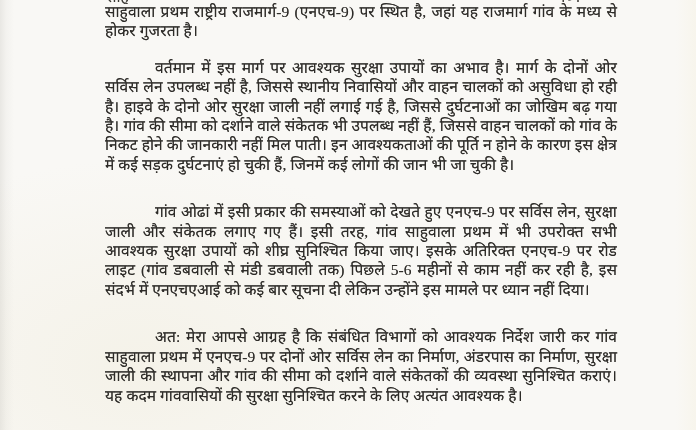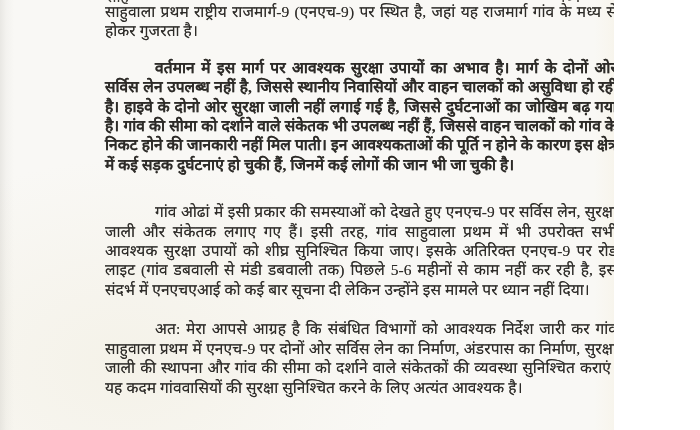--- a/index.html
+++ b/index.html
@@ -4,21 +4,21 @@
 <style>
   html, body {
     margin: 0;
     padding: 0;
     width: 700px;
     height: 430px;
     overflow: hidden;
   }
   .page {
     position: relative;
-    width: 614px;
+    width: 696px;
     height: 430px;
     overflow: hidden;
     background:
       linear-gradient(90deg, rgba(190,188,182,0.28) 0px, rgba(190,188,182,0.10) 6px, rgba(190,188,182,0) 14px),
       linear-gradient(270deg, rgba(246,242,228,0.5) 0px, rgba(246,242,228,0) 20px),
       radial-gradient(ellipse at 20% 85%, rgba(240,236,220,0.5), rgba(240,236,220,0) 40%),
       #f9f8f5;
     font-family: "Liberation Serif", "DejaVu Serif", serif;
   }
   .content {
@@ -31,23 +31,23 @@
     margin: 0;
     font-size: 15.5px;
     line-height: 19.4px;
     color: #2d2b28;
     text-align: justify;
     text-shadow: 0 0 0.4px rgba(45,43,40,0.55);
     letter-spacing: 0.1px;
   }
   .para-continued { margin-top: 2px; }
   .indent { text-indent: 50px; }
-  .gap-1 { margin-top: 17px; font-weight: bold; }
+  .gap-1 { margin-top: 17px; }
   .gap-2 { margin-top: 28px; }
-  .gap-3 { margin-top: 20px; }
+  .gap-3 { margin-top: 28px; }
   .closing {
     margin-top: 13px;
     padding-left: 53px;
     text-align: left;
   }
   
   .top-cut {
     position: absolute;
     left: 0;
     top: 0;

